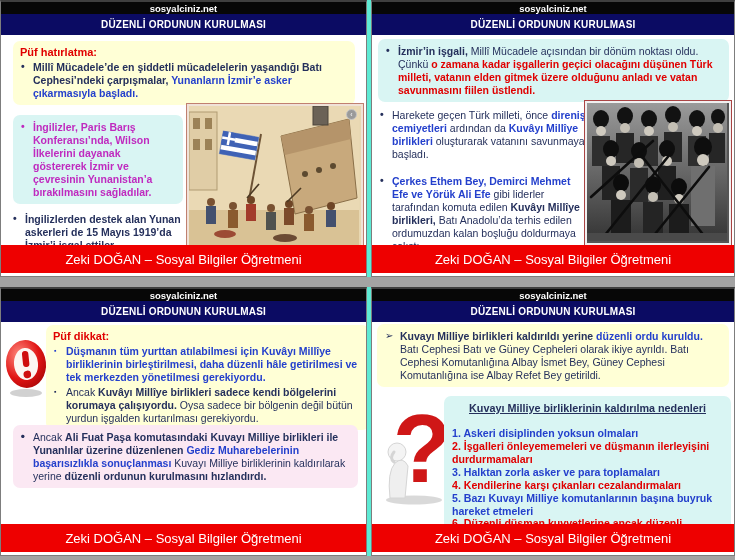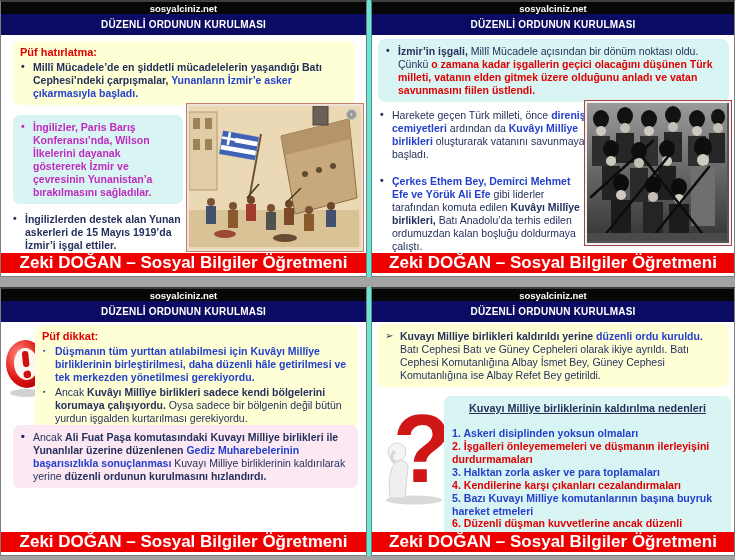--- a/index.html
+++ b/index.html
@@ -14,21 +14,21 @@
   .slide.tl { left:0;   top:0;    width:367px; height:277px; }
   .slide.tr { left:371px; top:0;  width:364px; height:277px; }
   .slide.bl { left:0;   top:287px; width:367px; height:269px; }
   .slide.br { left:371px; top:287px; width:364px; height:269px; }
 
   .site-bar  { height:12px; background:#070707; color:#fff; font-size:9.5px; font-weight:bold;
                display:flex; align-items:center; justify-content:center; }
   .title-bar { height:21px; background:#0b0b63; color:#fff; font-size:10px; font-weight:bold;
                display:flex; align-items:center; justify-content:center; letter-spacing:.2px; }
   .content   { position:relative; flex:1; background:#ffffff; overflow:hidden; }
-  .footer-bar{ height:20px; background:#ee0000; color:#fff; font-weight:bold; font-size:17px;
+  .footer-bar{ height:28px; background:#ee0000; color:#fff; font-weight:normal; font-size:13px;
                display:flex; align-items:center; justify-content:center; }
   .strip     { height:3px; background:#ffffff; }
 
   .box { position:absolute; border-radius:7px; }
   .yellow  { background:#ffffd6; }
   .cyanbox { background:#d9f5f3; }
   .pinkbox { background:#fbe8f3; }
   .pad  { padding:4px 7px 5px 7px; }
 
   .t { font-size:10.5px; line-height:1.24; color:#25305c; }
@@ -233,21 +233,21 @@
           </defs>
           <ellipse cx="23" cy="57" rx="16" ry="4" fill="rgba(0,0,0,0.18)"></ellipse>
           <g transform="rotate(-6 23 28)">
             <ellipse cx="23" cy="28" rx="20" ry="24" fill="url(#wg)"></ellipse>
             <ellipse cx="23" cy="28" rx="12" ry="16" fill="#fdf6f2"></ellipse>
             <rect x="20" y="15" width="6.4" height="16" rx="3.2" fill="#cf0f0f"></rect>
             <circle cx="23.2" cy="38.5" r="3.8" fill="#cf0f0f"></circle>
           </g>
         </svg>
       </div>
-      <div class="box yellow pad" style="left:34px; top:3px; width:323px;">
+      <div class="box yellow pad" style="left:45px; top:3px; width:323px;">
         <div class="heading-red">Püf dikkat:</div>
         <div class="li t">
           <span class="blt sq b">▪</span><span><span class="s-b">Düşmanın tüm yurttan atılabilmesi için Kuvâyı Millîye birliklerinin birleştirilmesi, daha düzenli hâle getirilmesi ve tek merkezden yönetilmesi gerekiyordu.</span></span>
         </div>
         <div class="li t">
           <span class="blt sq">▪</span><span><span class="s-n">Ancak </span><span class="s-nb">Kuvâyı Millîye birlikleri sadece kendi bölgelerini korumaya çalışıyordu. </span><span class="s-n">Oysa sadece bir bölgenin değil bütün yurdun işgalden kurtarılması gerekiyordu.</span></span>
         </div>
       </div>
       <div class="box pinkbox pad" style="left:12px; top:103px; width:345px;">
         <div class="li t">

